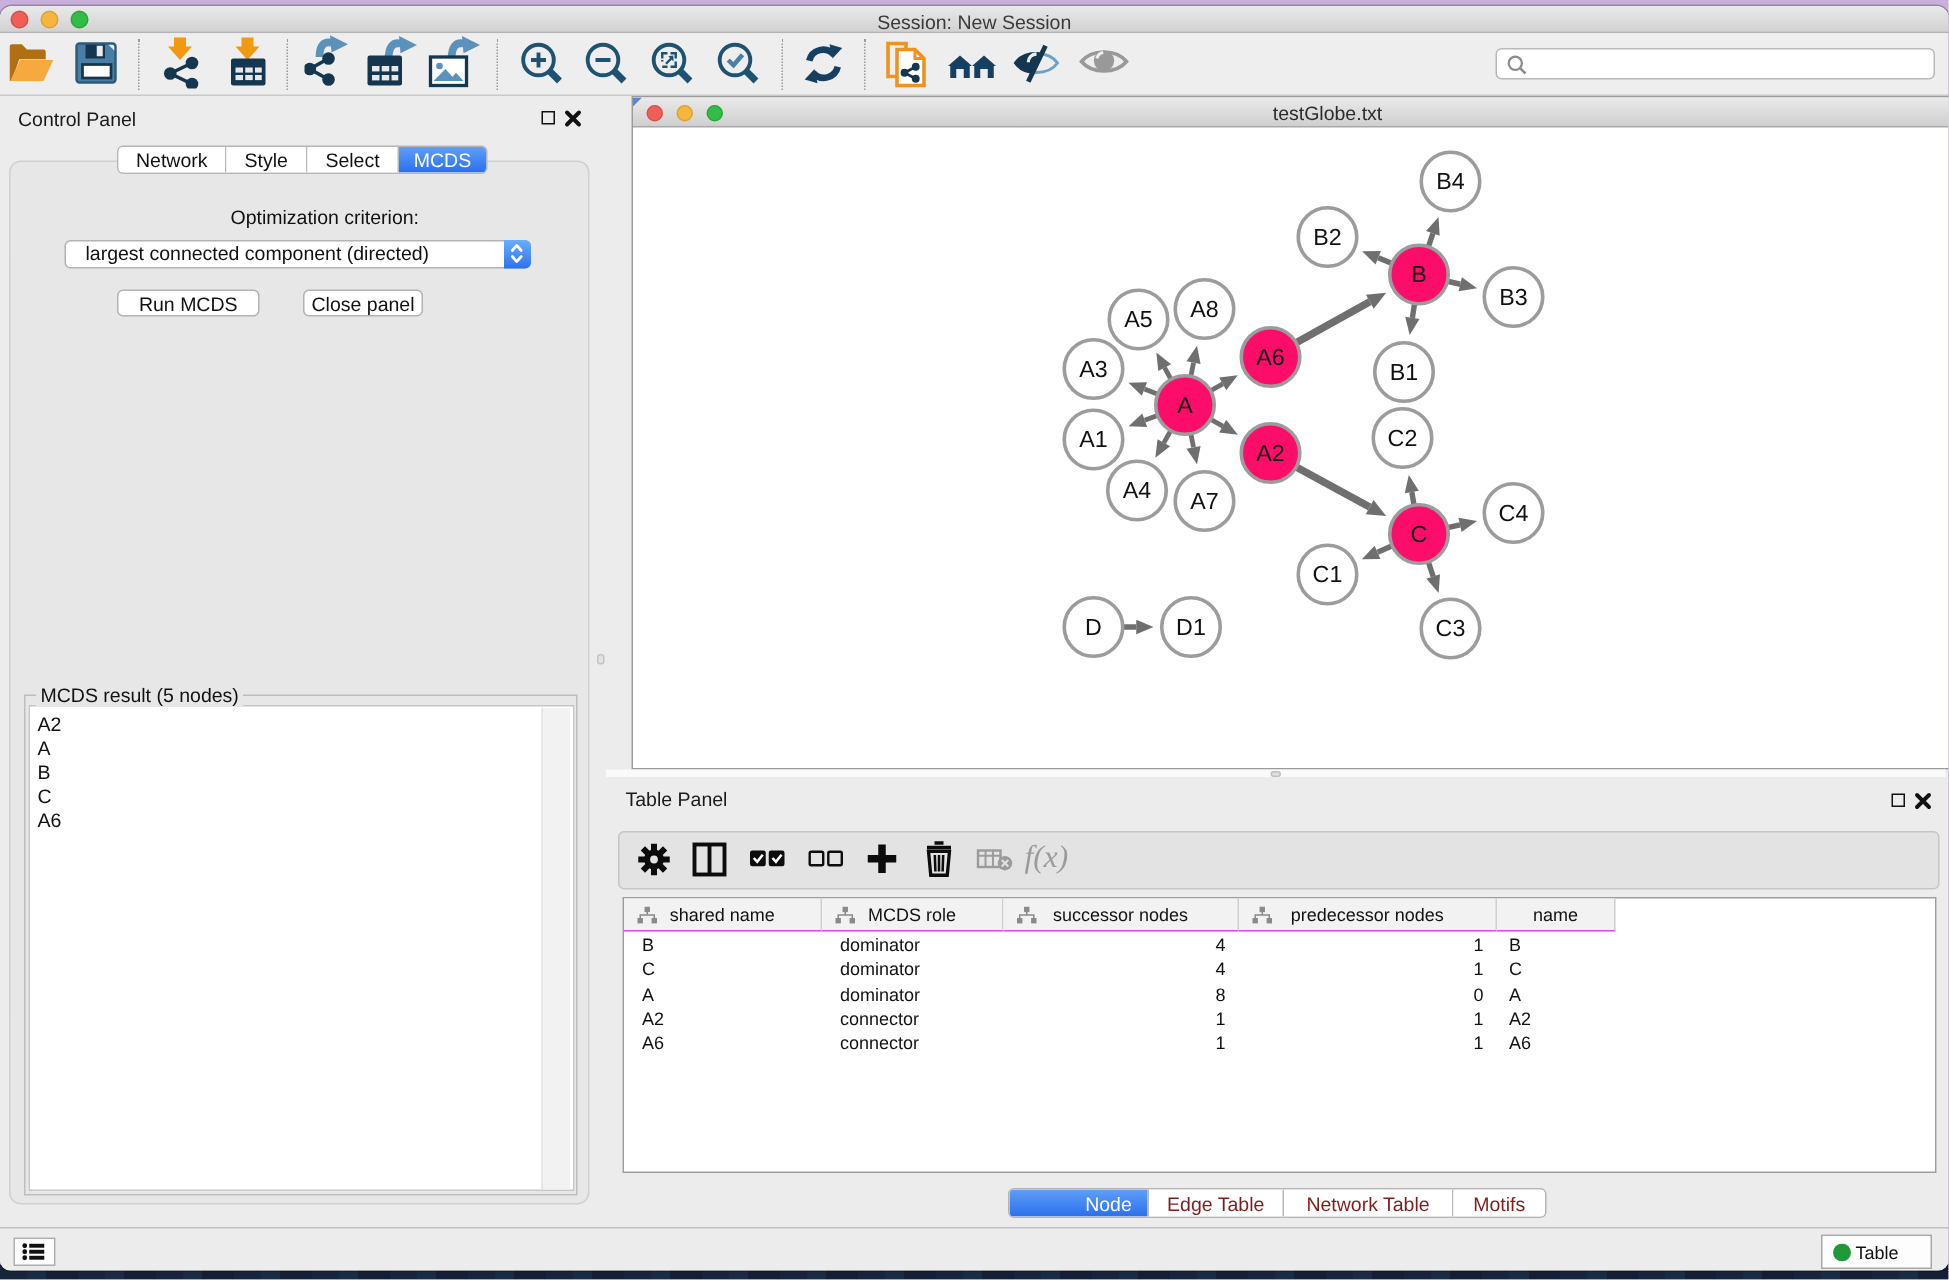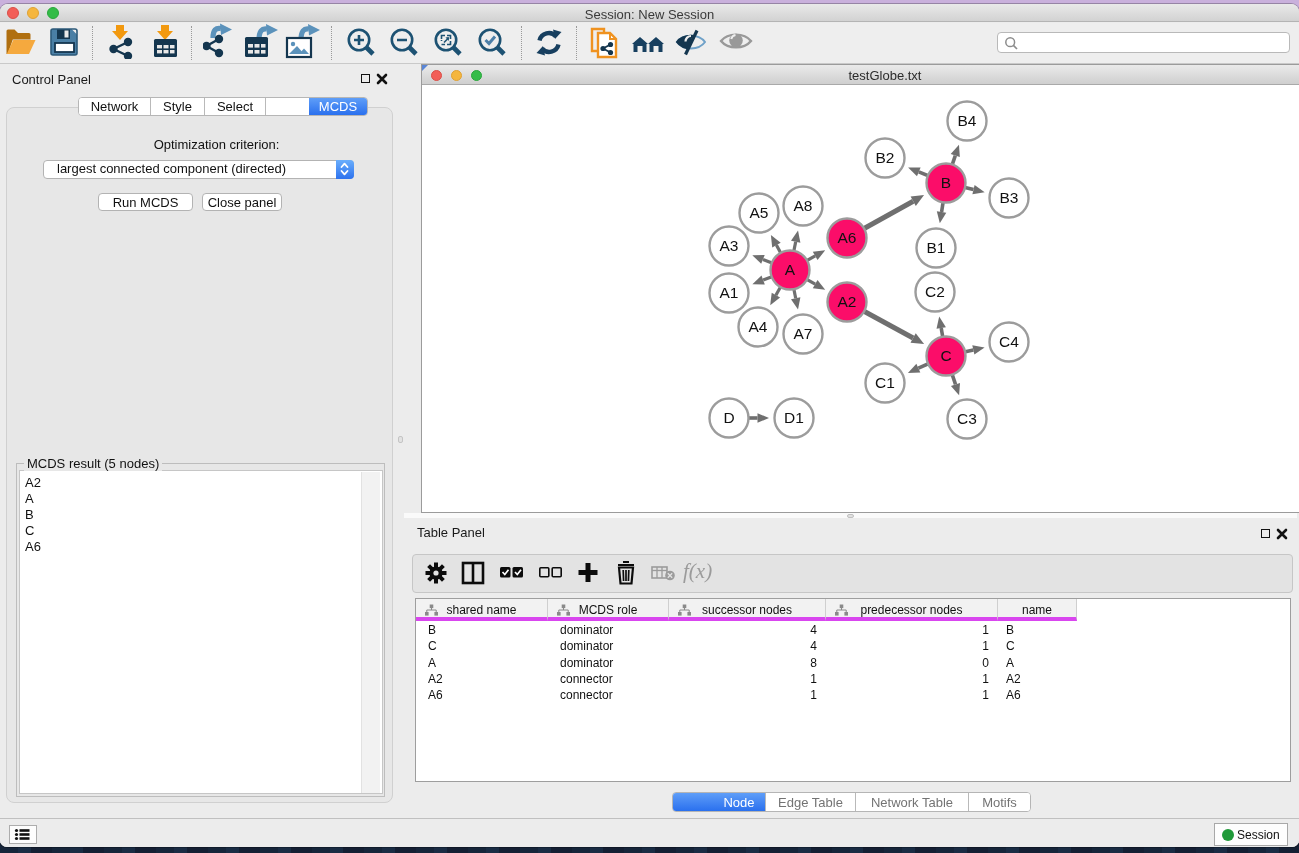--- a/index.html
+++ b/index.html
@@ -17,21 +17,21 @@
 .tsep { top:3px; height:34px; width:0; border-left:1px dotted #9a9a9a; }
 .ticon { top:3px; }
 #content { left:0; top:61px; width:100%; height:753px; background:#ececec; }
 
 #cp-title { left:12px; top:7px; font-size:13px; color:#1a1a1a; }
 #cp-pane { left:6px; top:42px; width:387px; height:696px; background:#e7e7e7;
   border:1px solid #d0d0d0; border-radius:8px; }
 #cp-tabs { left:78px; top:32px; height:19px; display:flex;
   border:1px solid #b6b6b6; border-radius:4px; overflow:hidden; background:#fff; }
 .tab { font-size:13px; color:#111; text-align:center; line-height:17px; background:#fff; border-right:1px solid #b9b9b9; }
-.tab.sel { background:linear-gradient(#5f9ef8,#2a70ee); color:#fff; border-right:none;margin-left:43px; }
+.tab.sel { background:linear-gradient(#5f9ef8,#2a70ee); color:#fff; border-right:none; }
 #opt-label { left:0; top:72px; width:397px; text-align:center; font-size:13px; color:#111;padding-left:36px; }
 #combo { left:43px; top:94.5px; width:311px; height:19px; background:#fff;
   border:1px solid #b3b3b3; border-radius:4px; font-size:13px; line-height:16px;
   padding-left:13px; color:#111; }
 #combo-btn { right:-1px; top:-1px; width:18px; height:19px; border-radius:0 4px 4px 0;
   background:linear-gradient(#6aaefc,#2d72ee); }
 .btn { height:18px; background:#fff; border:1px solid #b3b3b3; border-radius:4px;
   font-size:13px; color:#111; text-align:center; line-height:17px; }
 #groupbox { left:16px; top:398px; width:369px; height:334px; border:1px solid #bdbdbd; }
 #gb-title { left:7px; top:-8px; background:#e7e7e7; padding:0 3px; font-size:13px; color:#111; }
@@ -43,26 +43,26 @@
   border:1px solid #9b9b9b; }
 #net-tb { left:0; top:0; width:100%; height:20px;
   background:linear-gradient(#eaeaea,#cfcfcf); border-bottom:1px solid #a9a9a9; }
 #net-title { width:100%; text-align:center; top:3px; font-size:13px; color:#2c2c2c; }
 
 #tp-title { left:417px; top:460px; font-size:13px; color:#1a1a1a; }
 #tp-band { left:412px; top:489px; width:881px; height:39px; background:#e3e3e3;
   border:1px solid #c6c6c6; border-radius:4px; }
 #ttable { left:415px; top:533px; width:876px; height:184px; background:#fff;
   border:1px solid #9e9e9e; font-size:12px; color:#111; }
-.th { top:0; height:22px; line-height:21px; background:#f2f2f2; border-bottom:4px solid #d946ef;
+.th { top:0; height:22px; line-height:21px; background:#f2f2f2; border-bottom:1px solid #d946ef;
   border-right:1px solid #cfcfcf; text-align:center; font-size:12px; line-height:22px; color:#111; }
 .td { font-size:12px; height:16px; line-height:16px; }
 #btabs { left:672px; top:727px; height:20px; display:flex;
   border:1px solid #b5b5b5; border-radius:4px; overflow:hidden; background:#fff; }
-.btab { font-size:13px; color:#737373; text-align:center; line-height:19px; background:#fff; border-right:1px solid #b9b9b9; }
+.btab { font-size:13px; color:#7f1d1d; text-align:center; line-height:19px; background:#fff; border-right:1px solid #b9b9b9; }
 .btab.sel { background:linear-gradient(#5f9ef8,#2a70ee); color:#fff;padding-left:40px; }
 #sb { left:0; top:814px; width:100%; height:29px; background:#ececec; border-top:1px solid #c0c0c0; }
 #listbtn { left:9px; top:6px; width:28px; height:19px; background:#fdfdfd; border:1px solid #adadad; }
 #membtn { left:1214px; top:4px; width:74px; height:23px; background:#fdfdfd; border:1px solid #a8a8a8;
   font-size:12px; color:#111; }
 .winbtn-sq { width:9px; height:9px; border:1.5px solid #111; background:transparent; }
 svg { display:block; }
 </style></head><body>
 <div class="abs" id="deskbottom"></div>
 <div class="abs" id="win">
@@ -222,21 +222,21 @@
     </div>
     <div class="abs" id="opt-label">Optimization criterion:</div>
     <div class="abs" id="combo">largest connected component (directed)
       <div class="abs" id="combo-btn">
           <svg width="17" height="18" viewBox="0 0 17 18">
             <path d="M5.5 7 L8.5 3.6 L11.5 7" stroke="#fff" stroke-width="1.8" fill="none" stroke-linecap="round" stroke-linejoin="round"></path>
             <path d="M5.5 11 L8.5 14.4 L11.5 11" stroke="#fff" stroke-width="1.8" fill="none" stroke-linecap="round" stroke-linejoin="round"></path>
           </svg>
         </div>
     </div>
-    <div class="abs btn" style="left:98px;top:128px;width:95px;">Run MCDS</div>
+    <div class="abs btn" style="left:78px;top:128px;width:95px;">Run MCDS</div>
     <div class="abs btn" style="left:202px;top:128px;width:80px;">Close panel</div>
     <div class="abs" id="groupbox">
       <div class="abs" id="gb-list">
         <div style="padding:4px 0 0 5px; line-height:16px;">A2<br>A<br>B<br>C<br>A6</div>
         <div class="abs" id="gb-scroll"></div>
       </div>
       <div class="abs" id="gb-title">MCDS result (5 nodes)</div>
     </div>
 
     <div class="abs" id="netwin">
@@ -469,16 +469,16 @@
             <rect x="9.5" y="3.2" width="10" height="2.6"></rect>
             <rect x="9.5" y="7.2" width="10" height="2.6"></rect>
             <rect x="9.5" y="11.2" width="10" height="2.6"></rect>
           </g>
         </svg>
       </div>
     <div class="abs" id="membtn">
         <svg class="abs" style="left:7px;top:5px" width="12" height="12">
           <circle cx="6" cy="6" r="6" fill="#1f9939"></circle>
         </svg>
-        <span class="abs" style="left:22px;top:4px;">Session</span>
+        <span class="abs" style="left:22px;top:4px;">Table</span>
       </div>
   </div>
 </div>
 
 </body></html>

